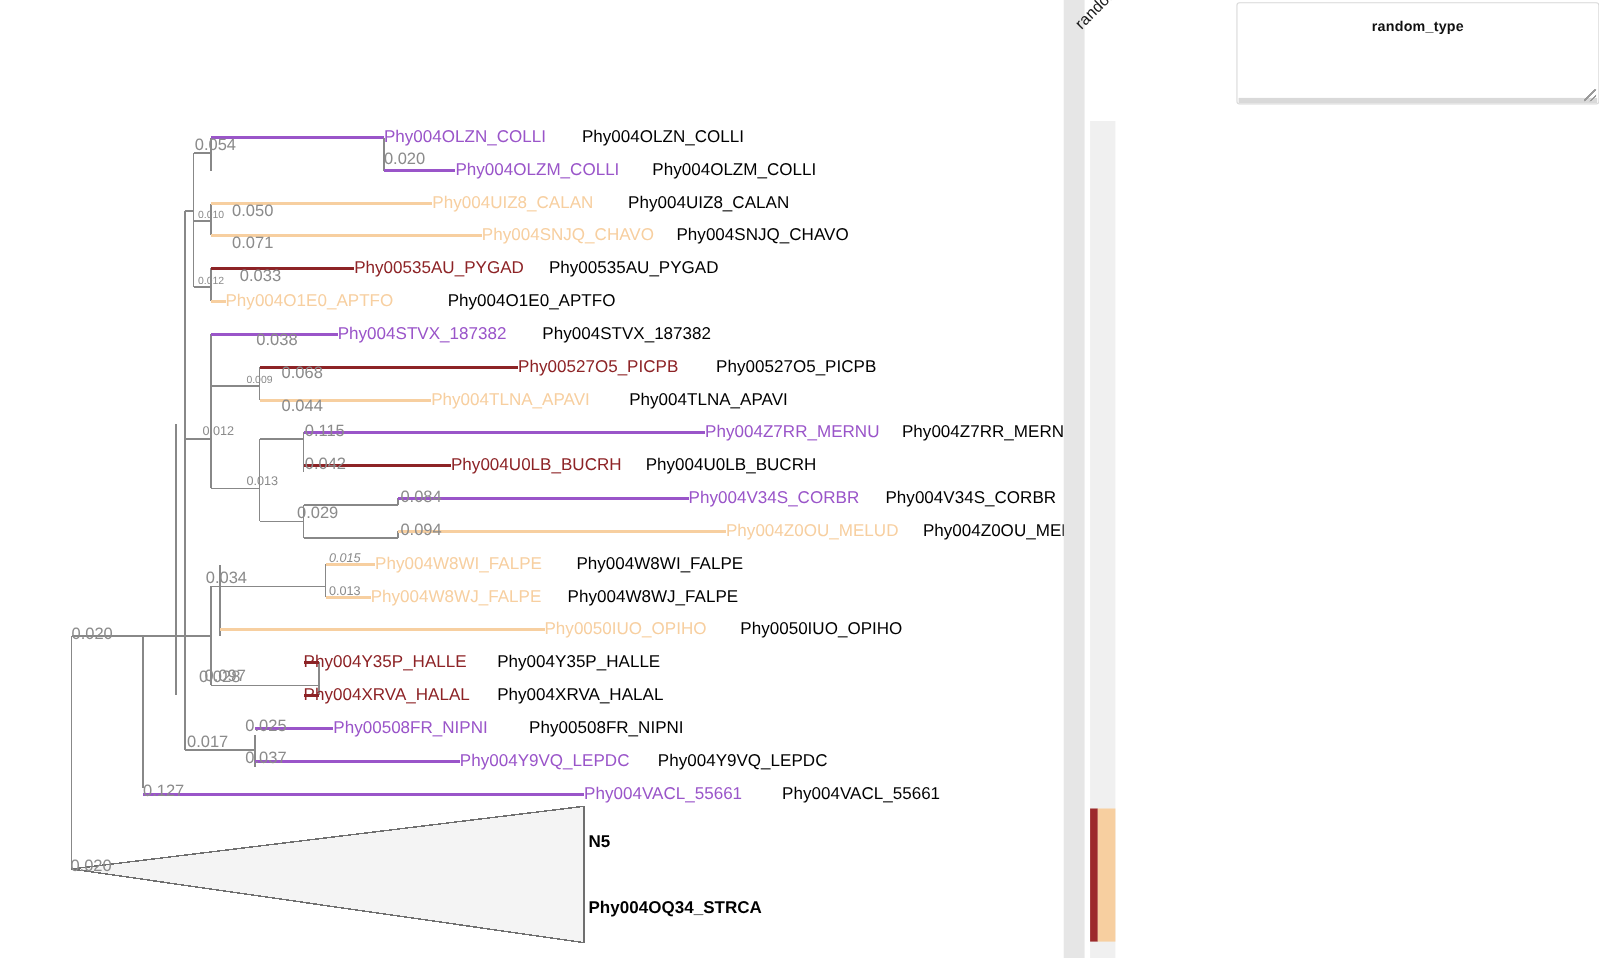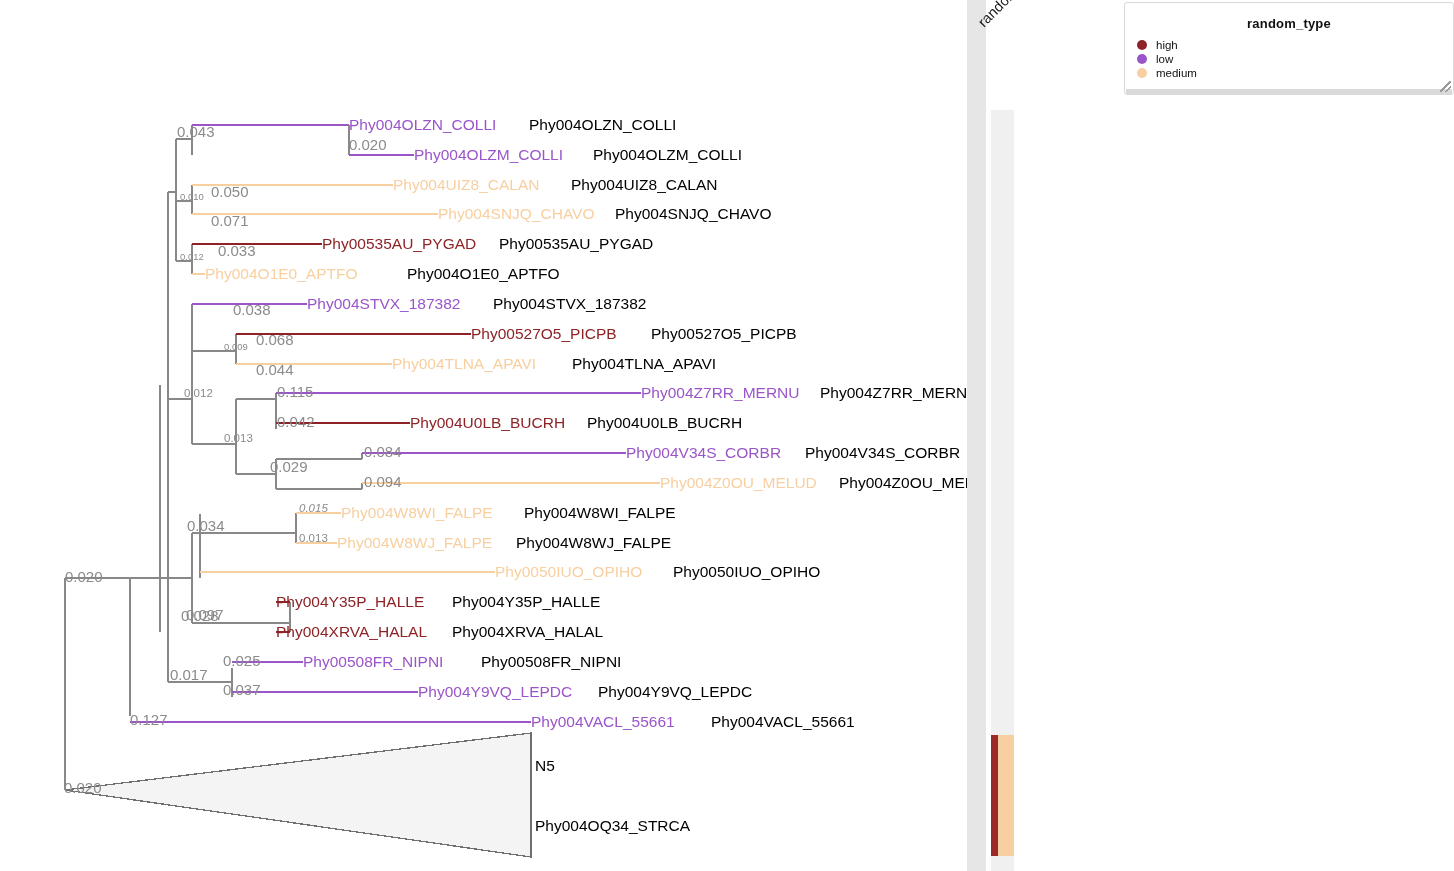--- a/index.html
+++ b/index.html
@@ -25,21 +25,21 @@
   .tiplabel.right{color:#000;}
   .brlen{
     position:absolute;white-space:nowrap;color:#8b8b8b;
     font-size:15px;line-height:1;transform:translateY(-100%);
   }
   .brlen.sm{font-size:9.5px;}
   .brlen.md{font-size:11.5px;}
 
   .cladelabel{
     position:absolute;white-space:nowrap;color:#000;font-size:15.5px;
-    line-height:1;transform:translateY(-50%);
+    line-height:1;transform:translateY(-50%);font-weight:bold;
   }
 
   
   .strip-scroll{
     position:absolute;left:967px;top:0;width:19px;height:871px;
     background:#e6e6e6;
   }
   .strip-col{
     position:absolute;left:991px;top:110px;width:23px;height:761px;
     background:#f0f0f0;
@@ -153,21 +153,21 @@
         <line x1="168" y1="682" x2="180" y2="682" stroke="#888888" stroke-width="1.4"></line>
         <line x1="180" y1="682" x2="232" y2="682" stroke="#888888" stroke-width="1.4"></line>
         <line x1="232" y1="668" x2="232" y2="697" stroke="#888888" stroke-width="1.4"></line>
         <line x1="232" y1="697" x2="232" y2="697" stroke="#888888" stroke-width="1.4"></line>
         <line x1="232" y1="662" x2="303" y2="662" stroke="#9a55c9" stroke-width="2.6"></line>
         <line x1="232" y1="692" x2="418" y2="692" stroke="#9a55c9" stroke-width="2.6"></line>
         <line x1="130" y1="722" x2="531" y2="722" stroke="#9a55c9" stroke-width="2.6"></line>
         <polygon points="65,790 531,733 531,857" fill="#f4f4f4" stroke="#6f6f6f" stroke-width="1.3"></polygon>
       </svg>
     <div id="brlen-layer">
-        <div class="brlen" style="left: 177px; top: 139px;">0.043</div>
+        <div class="brlen" style="left: 177px; top: 139px;">0.054</div>
         <div class="brlen" style="left: 349px; top: 152px;">0.020</div>
         <div class="brlen" style="left: 211px; top: 199px;">0.050</div>
         <div class="brlen sm" style="left: 180px; top: 201px; text-align: right;">0.010</div>
         <div class="brlen" style="left: 211px; top: 228px;">0.071</div>
         <div class="brlen" style="left: 218px; top: 258px;">0.033</div>
         <div class="brlen sm" style="left: 180px; top: 261px;">0.012</div>
         <div class="brlen" style="left: 185px; top: 317px; margin-left: 48px;">0.038</div>
         <div class="brlen" style="left: 256px; top: 347px;">0.068</div>
         <div class="brlen sm" style="left: 224px; top: 351px;">0.009</div>
         <div class="brlen" style="left: 256px; top: 377px;">0.044</div>
@@ -243,31 +243,17 @@
   <div class="strip-scroll"></div>
   <div class="strip-col"></div>
   <div class="heat-wrap" id="heat-wrap">
       <div class="heat-cell" style="left: 0px; width: 7px; background: rgb(156, 42, 43);"></div>
       <div class="heat-cell" style="left: 7px; width: 16px; background: rgb(247, 207, 160);"></div>
     </div>
   <div class="col-header">random_type</div>
 
   <div id="legend">
     <div class="legend-title">random_type</div>
-    <div class="legend-items" id="legend-items">
-        <div class="legend-row">
-          <span class="swatch" style="background: rgb(141, 35, 38);"></span>
-          <span class="legend-label">high</span>
-        </div>
-        <div class="legend-row">
-          <span class="swatch" style="background: rgb(154, 85, 201);"></span>
-          <span class="legend-label">low</span>
-        </div>
-        <div class="legend-row">
-          <span class="swatch" style="background: rgb(247, 207, 160);"></span>
-          <span class="legend-label">medium</span>
-        </div>
-      </div>
     <div class="legend-underline"></div>
     <div class="resize-grip"></div>
   </div>
 
 </div>
 
 </body></html>

